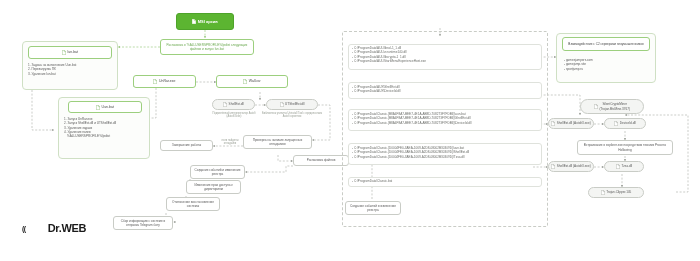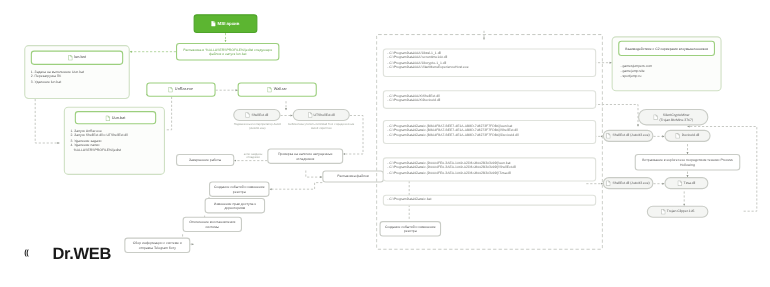--- a/index.html
+++ b/index.html
@@ -49,21 +49,21 @@
   .paths div{white-space:nowrap;}
 
   .fico{display:inline-block;width:4px;height:5px;margin-right:1.5px;vertical-align:-1px;
         position:relative;flex:0 0 auto;}
   .fico svg{display:block;width:4px;height:5px;}
   .lbl{display:inline-block;}
 
   
   #logo{position:absolute;left:22px;top:222px;display:flex;align-items:center;}
   #logo .mark{font-size:7px;color:#1a1a1a;letter-spacing:-0.5px;margin-right:2px;font-weight:bold;}
-  #logo .wordmark{font-size:15px;font-weight:bold;color:#1a1a1a;letter-spacing:-0.3px;padding-left:20px;}
+  #logo .wordmark{font-size:11px;font-weight:bold;color:#1a1a1a;letter-spacing:-0.3px;padding-left:20px;}
 </style>
 </head>
 <body>
 
 <svg id="canvas" viewBox="0 0 700 261" xmlns="http://www.w3.org/2000/svg">
   <defs>
     <marker id="ah" markerWidth="4" markerHeight="4" refX="3.2" refY="2" orient="auto">
       <path d="M0,0.4 L3.4,2 L0,3.6 z" fill="#8f948c"></path>
     </marker>
     <marker id="ahg" markerWidth="4" markerHeight="4" refX="3.2" refY="2" orient="auto">

